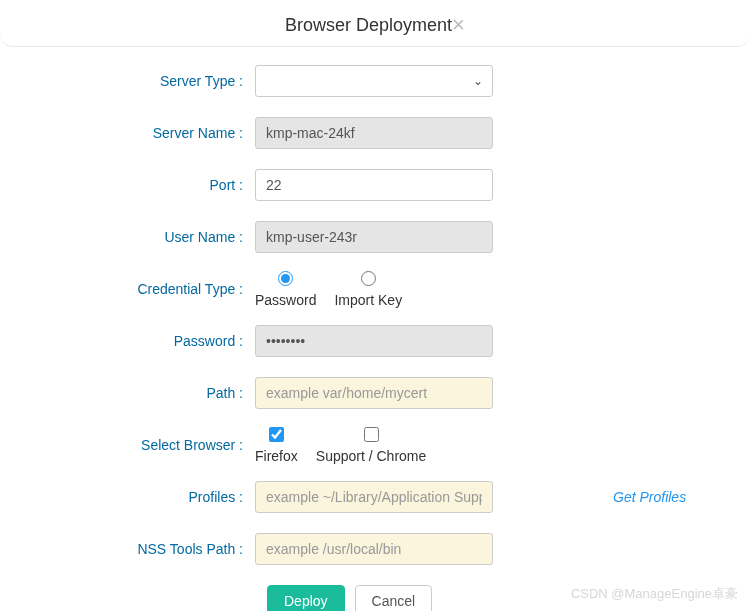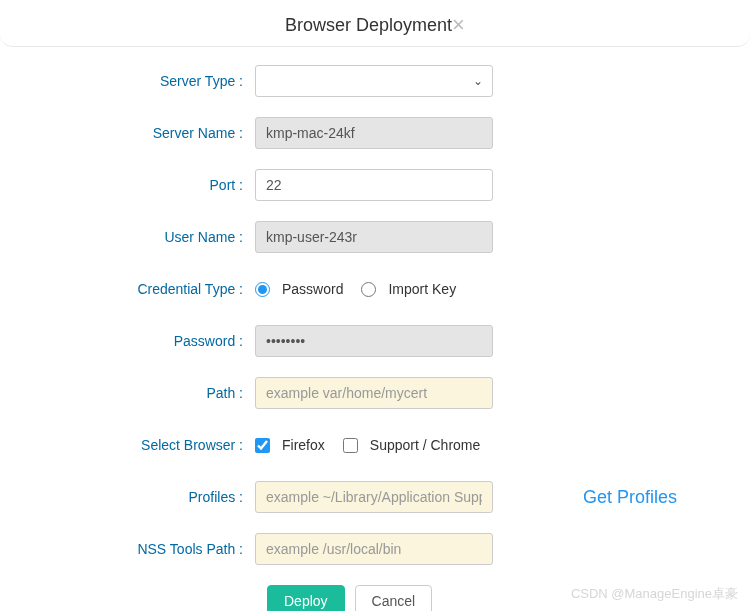--- a/index.html
+++ b/index.html
@@ -90,37 +90,39 @@
     }
     .radio-group, .checkbox-group {
       display: flex;
       align-items: center;
       gap: 18px;
       height: 32px;
     }
     .radio-item, .checkbox-item {
       display: flex;
       align-items: center;
-      gap: 12px;
-      cursor: pointer;
+      gap: 6px;
+      cursor: pointer;
+      flex-direction: column;
     }
     .radio-item input[type="radio"], .checkbox-item input[type="checkbox"] {
       width: 15px;
       height: 15px;
       accent-color: #2196f3;
       cursor: pointer;
     }
     .checkbox-item input[type="checkbox"] {
       accent-color: #2196f3;
     }
     .side-link {
-      margin-left: 90px;
+      margin-left: 120px;
       color: #2196f3;
       cursor: pointer;
-      font-size: 18px;
+      font-size: 14px;
+      font-style: italic;
     }
     .button-row {
       display: flex;
       gap: 10px;
       padding-left: 237px;
       margin-top: 4px;
     }
     .btn {
       padding: 7px 16px;
       border-radius: 4px;

